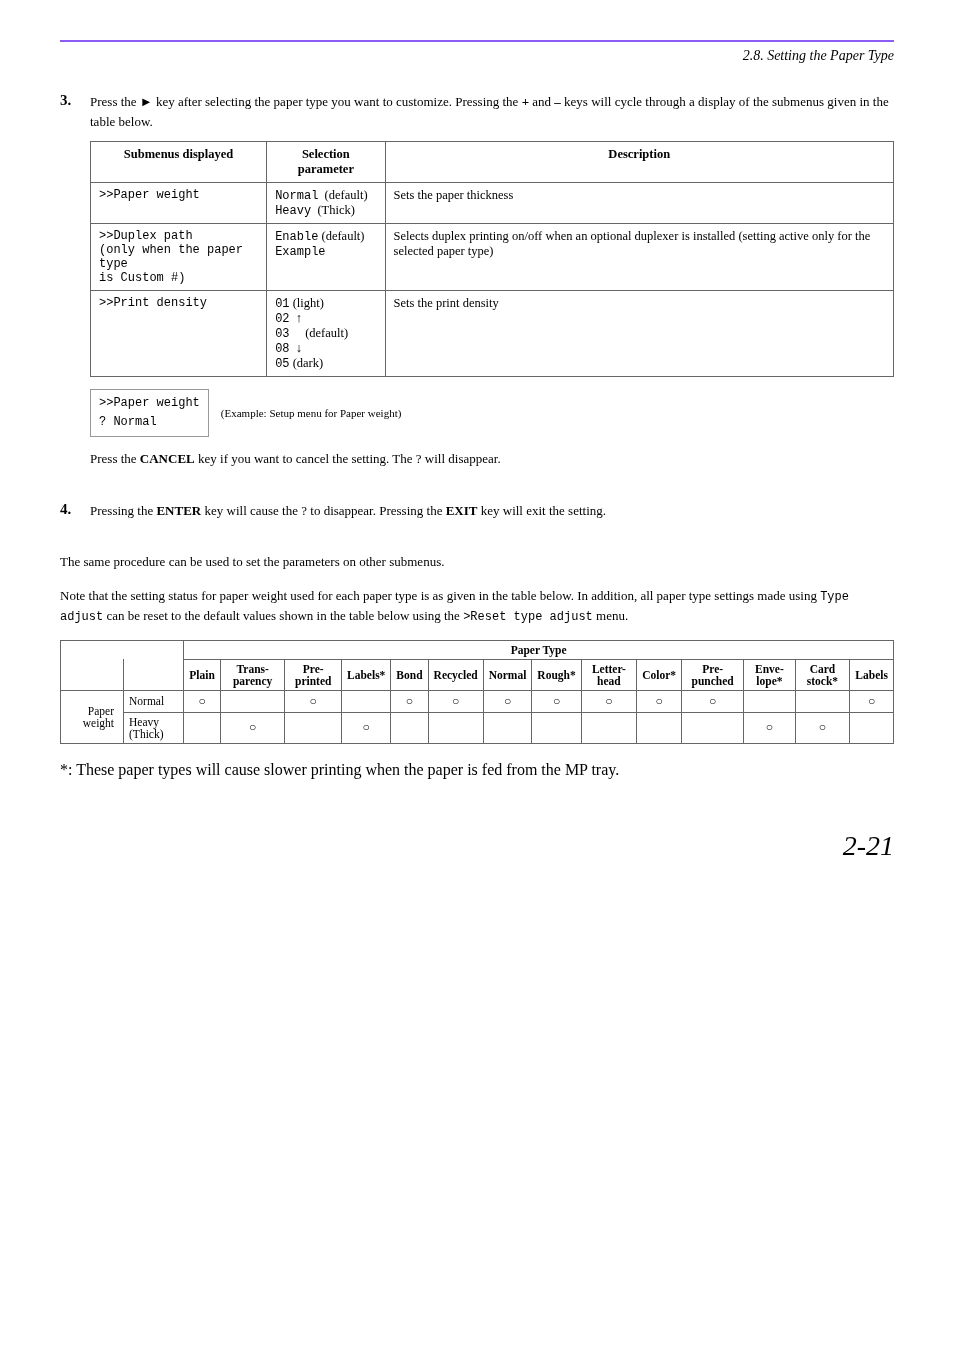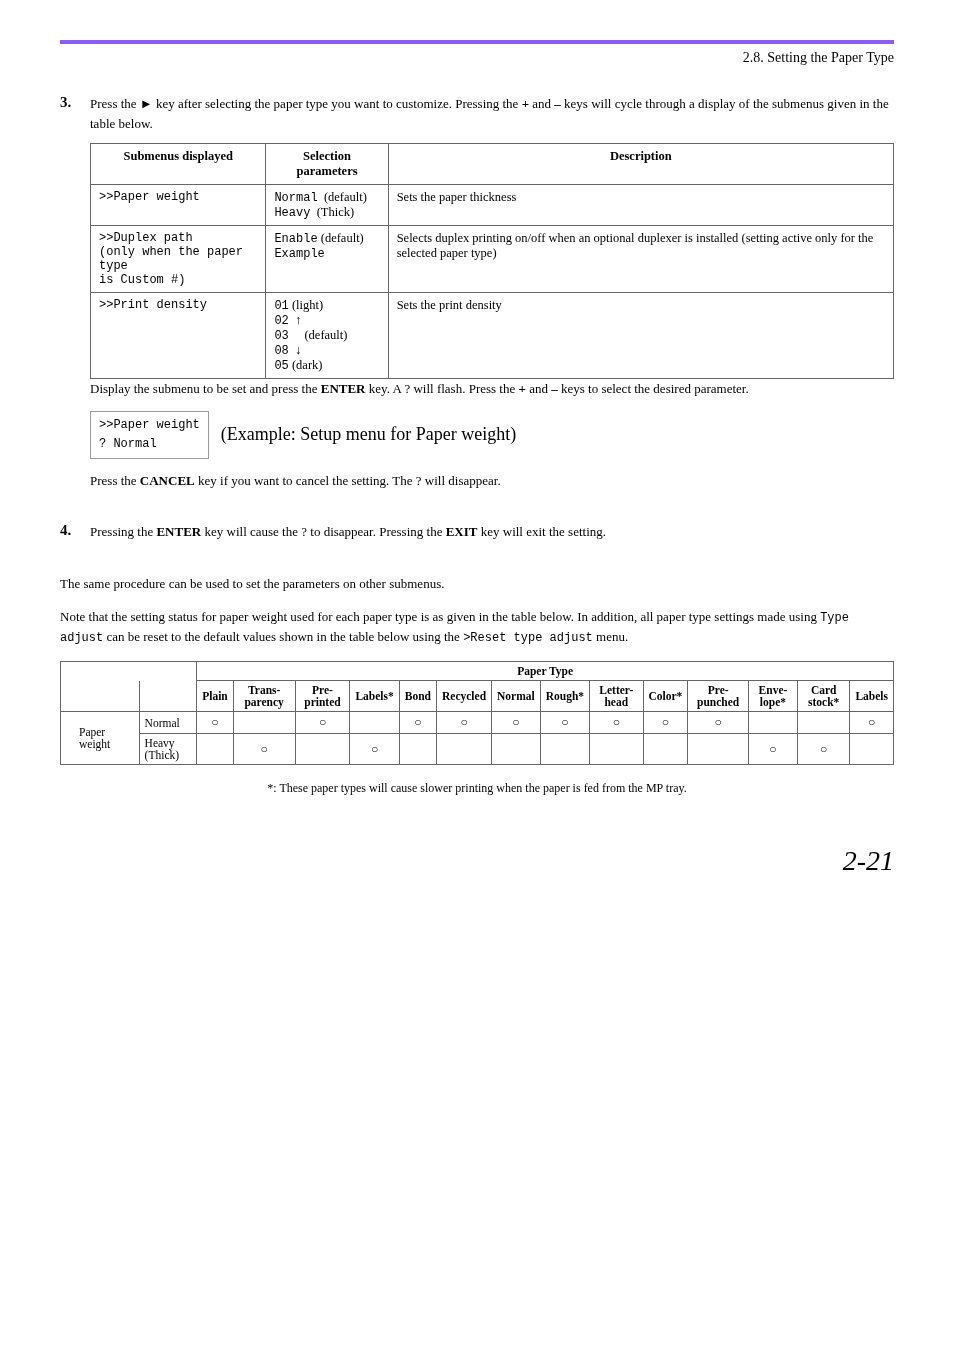--- a/index.html
+++ b/index.html
@@ -7,22 +7,23 @@
       font-family: 'Times New Roman', Times, serif;
       font-size: 13px;
       background: #fff;
       color: #000;
       padding: 40px 60px 40px 60px;
       width: 954px;
       min-height: 1351px;
     }
     .page-header {
       text-align: right;
+      font-style: italic;
       font-size: 14px;
-      border-top: 4px solid #8b5cf6;
+      border-top: 2px solid #8b5cf6;
       padding-top: 6px;
       margin-bottom: 28px;
     }
     .step-block {
       display: flex;
       gap: 12px;
       margin-bottom: 18px;
     }
     .step-num {
       font-weight: bold;
@@ -68,21 +69,21 @@
       line-height: 1.6;
       vertical-align: top;
       margin-right: 12px;
     }
     .example-row {
       display: flex;
       align-items: center;
       margin: 12px 0;
     }
     .example-note {
-      font-size: 18px;
+      font-size: 11px;
       text-align: center;
     }
     .para {
       margin-bottom: 14px;
       line-height: 1.5;
       font-size: 13px;
     }
     .page-number {
       text-align: right;
       font-size: 28px;
@@ -103,44 +104,43 @@
     }
     .paper-type-table .row-header {
       text-align: left;
       font-size: 11.5px;
     }
     .paper-type-table .span-header {
       font-weight: bold;
     }
     .circle { font-size: 12px; }
     .footnote {
-      font-size: 12px;
+      font-size: 16px;
       line-height: 1.5;
-      text-align: center;
     }
   </style>
 </head>
 <body>
 
 <div class="page-header">
   <span>2.8. Setting the Paper Type</span>
 </div>
 
 <div class="step-block">
   <div class="step-num">3.</div>
   <div class="step-content">
     <p>
       Press the ► key after selecting the paper type you want to customize. Pressing the <strong>+</strong> and <strong>–</strong> keys will cycle through a display of the submenus given in the table below.
     </p>
 
     <table class="main-table">
       <thead>
         <tr>
           <th><span>Submenus displayed</span></th>
-          <th><span>Selection parameters</span></th>
+          <th><span>Selection parameter</span></th>
           <th><span>Description</span></th>
         </tr>
       </thead>
       <tbody>
         <tr>
           <td><span class="mono">&gt;&gt;Paper weight</span></td>
           <td>
             <span class="mono">Normal</span>&nbsp; (default)<br>
             <span class="mono">Heavy</span>&nbsp; (Thick)
           </td>
@@ -165,23 +165,20 @@
             <span class="mono">02</span>&nbsp;&nbsp;↑<br>
             <span class="mono">03</span>&nbsp;&nbsp;&nbsp;&nbsp;&nbsp;(default)<br>
             <span class="mono">08</span>&nbsp;&nbsp;↓<br>
             <span class="mono">05</span> (dark)
           </td>
           <td>Sets the print density</td>
         </tr>
       </tbody>
     </table>
 
-    <p>
-      Display the submenu to be set and press the <strong>ENTER</strong> key. A ? will flash. Press the <strong>+</strong> and <strong>–</strong> keys to select the desired parameter.
-    </p>
 
     <div class="example-row">
       <div class="example-box">
         <span>&gt;&gt;Paper weight</span><br>
         <span>? Normal</span>
       </div>
       <span class="example-note">(Example: Setup menu for Paper weight)</span>
     </div>
 
     <p>
@@ -225,21 +222,21 @@
       <th>Letter-head</th>
       <th>Color*</th>
       <th>Pre-punched</th>
       <th>Enve-lope*</th>
       <th>Card stock*</th>
       <th>Labels</th>
     </tr>
   </thead>
   <tbody>
     <tr>
-      <td rowspan="2" class="row-header" style="border:1px solid #666; writing-mode: horizontal-tb; text-align:left; padding: 3px 18px;">Paper weight</td>
+      <td rowspan="2" class="row-header" style="border:1px solid #666; writing-mode: horizontal-tb; text-align:right; padding: 3px 9px;">Paper weight</td>
       <td class="row-header">Normal</td>
       <td class="circle">○</td>
       <td></td>
       <td class="circle">○</td>
       <td></td>
       <td class="circle">○</td>
       <td class="circle">○</td>
       <td class="circle">○</td>
       <td class="circle">○</td>
       <td class="circle">○</td>

